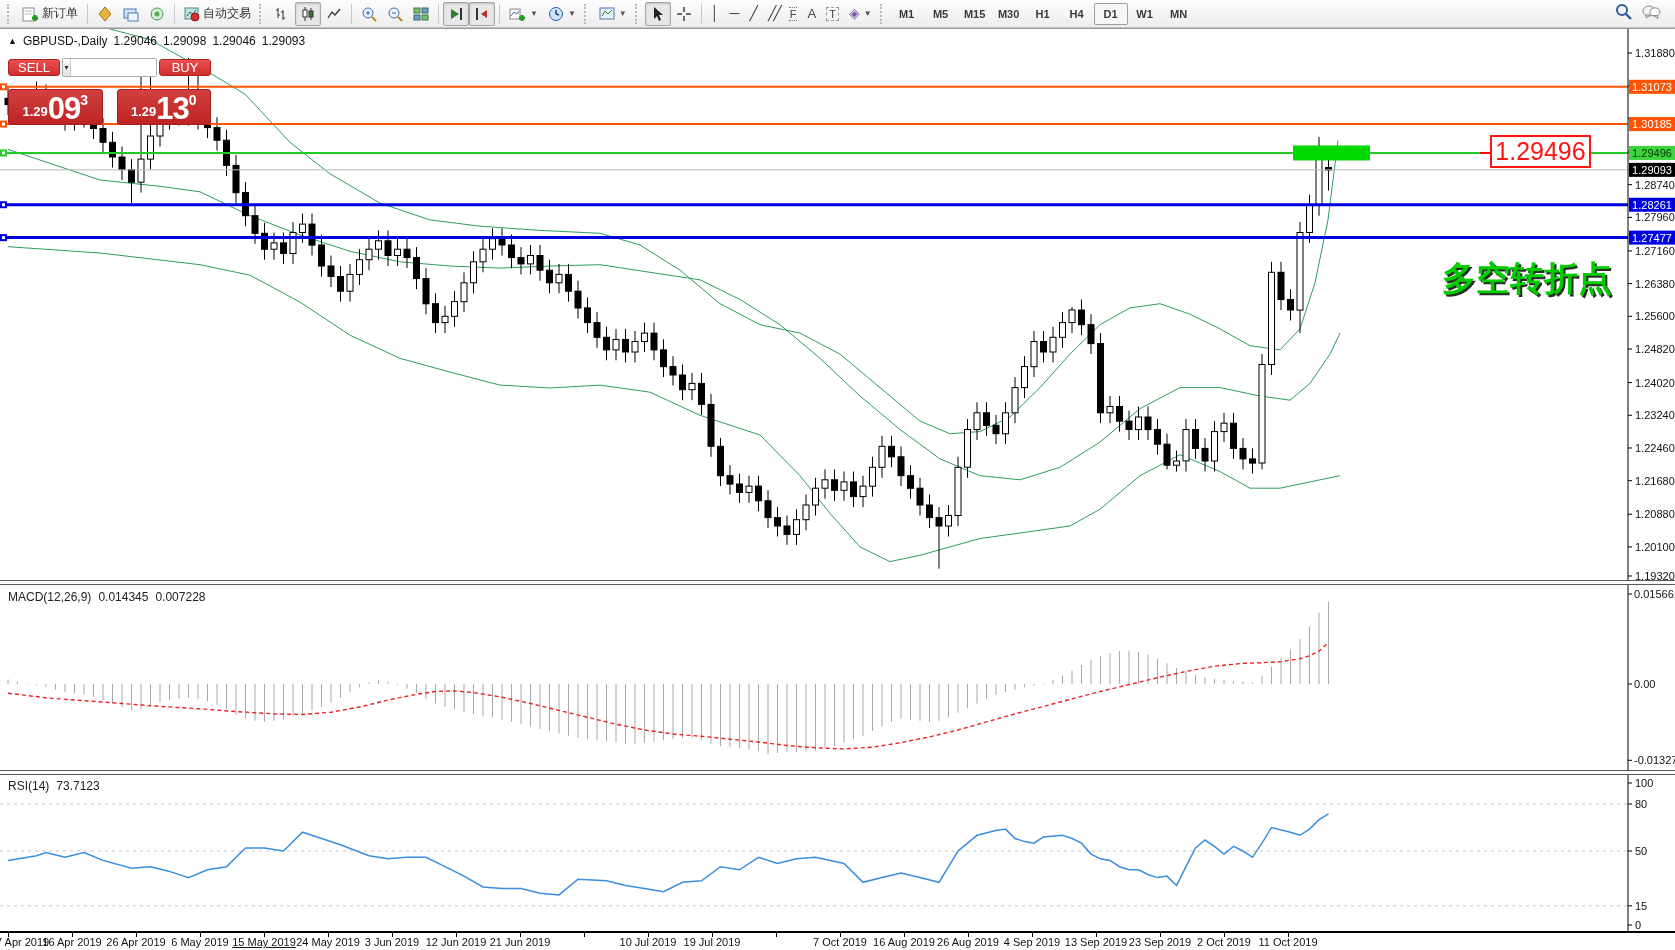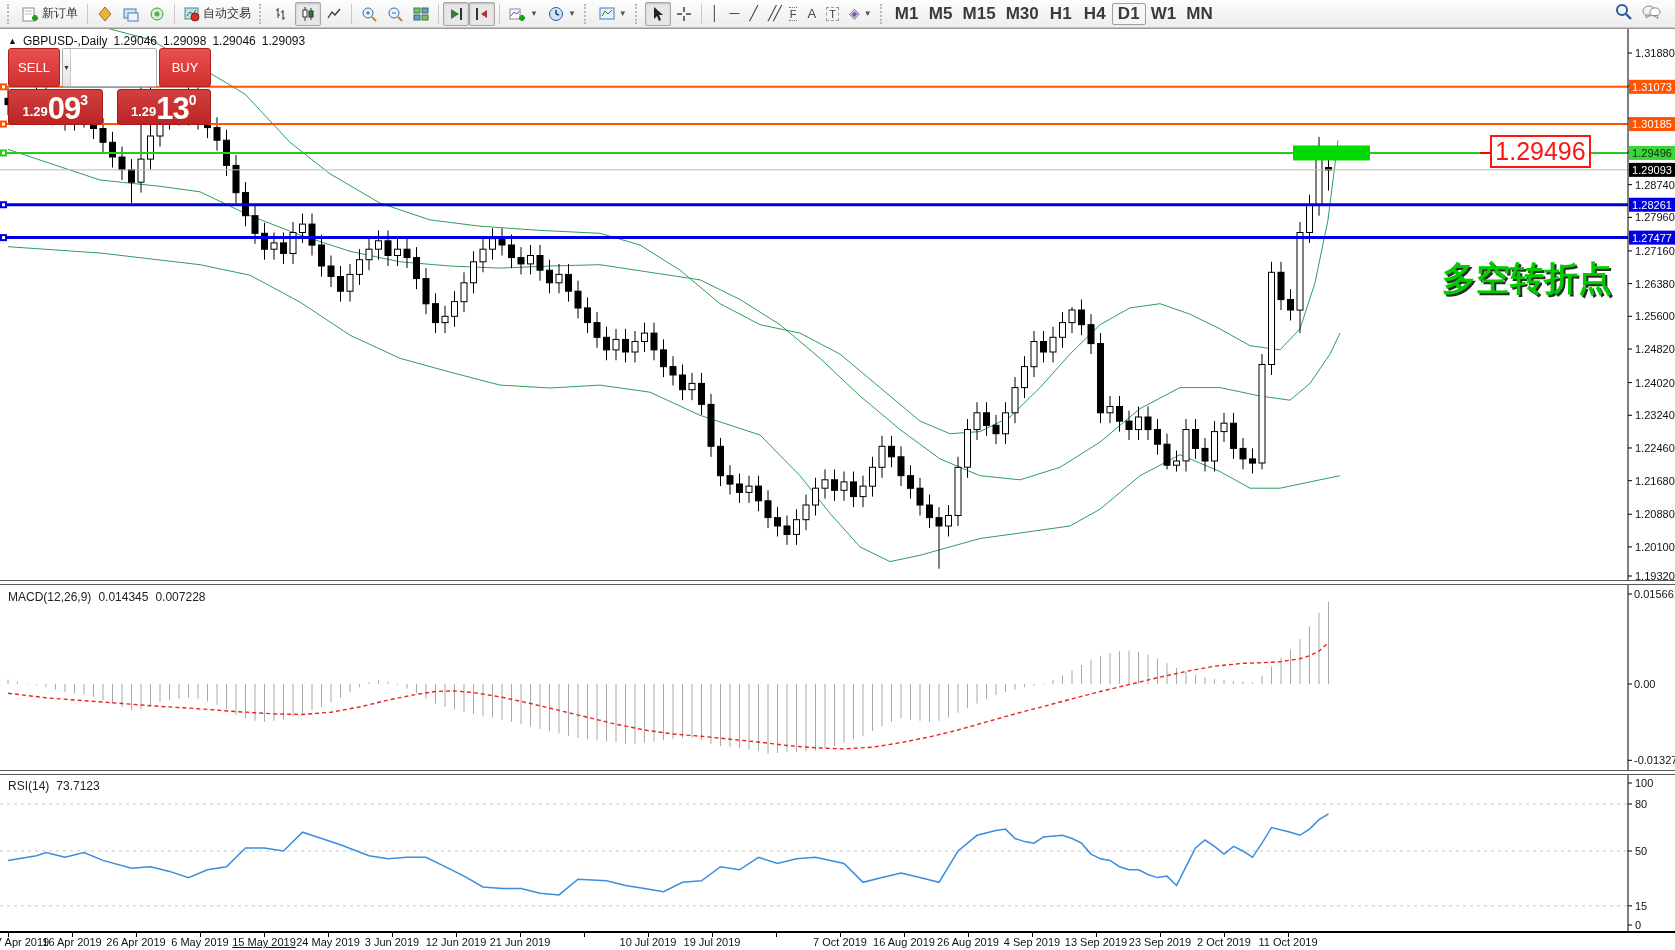--- a/index.html
+++ b/index.html
@@ -8,34 +8,34 @@
   
   .toolbar{position:absolute;left:0;top:0;width:1675px;height:28px;display:flex;align-items:center;
            background:linear-gradient(#fdfdfd,#ededed);border-bottom:1px solid #c3c3c3;padding:0 4px;box-sizing:border-box;}
   .tb-grip{width:5px;height:20px;margin:0 3px;border-left:2px dotted #b9b9b9;}
   .tb-sep{width:1px;height:20px;background:#c9c9c9;margin:0 4px;}
   .tb-btn{height:22px;display:flex;align-items:center;gap:3px;padding:0 4px;border:1px solid transparent;border-radius:2px;color:#333;font-size:12px;cursor:default;}
   .tb-btn.active{background:#e7e7e7;border-color:#a6a6a6;box-shadow:inset 0 1px 2px rgba(0,0,0,.18);}
   .tb-btn .dd{font-size:8px;color:#555;margin-left:1px;}
   .tb-btn svg{display:block;}
   .tf-btn{height:20px;min-width:24px;display:flex;align-items:center;justify-content:center;
-          font-size:17px;font-weight:bold;color:#3a3a3a;padding:0 4px;border:1px solid transparent;border-radius:2px;}
+          font-size:11px;font-weight:bold;color:#3a3a3a;padding:0 4px;border:1px solid transparent;border-radius:2px;}
   .tf-btn.active{background:#f6f6f6;border-color:#9f9f9f;}
   .tb-right{margin-left:auto;display:flex;align-items:center;gap:10px;padding-right:10px;}
   .glyph{font-size:14px;color:#444;line-height:1;}
   
   .chartwin{position:absolute;left:0;top:28px;width:1675px;height:922px;background:#fff;border-top:1px solid #999;}
   .sym-header{position:absolute;left:8px;top:5px;font-size:12px;color:#111;display:flex;gap:6px;align-items:center;z-index:30;}
   .sym-header .mk{font-size:9px;}
   svg.pane{position:absolute;left:0;}
   .panel-label{position:absolute;left:8px;font-size:12px;color:#222;z-index:5;display:flex;gap:7px;}
   .sep{position:absolute;left:0;width:1675px;height:5px;background:#fff;border-top:1px solid #5a5a5a;border-bottom:1px solid #5a5a5a;box-sizing:border-box;z-index:6;}
   
   .trade-panel{position:absolute;left:8px;top:19px;width:203px;z-index:40;font-family:"Liberation Sans",sans-serif;}
-  .tp-row1{display:flex;height:39px;gap:2px;}
+  .tp-row1{display:flex;height:39px;gap:2px;align-items:center;}
   .tp-btn{flex:0 0 50px;background:linear-gradient(#e85050,#d22f2f);color:#fff;font-size:13px;display:flex;align-items:center;justify-content:center;border:1px solid #b02020;border-radius:3px;}
   .vol-wrap{flex:1;display:flex;border:1px solid #adadad;border-radius:2px;overflow:hidden;background:#fff;}
   .vol-btn{width:15px;background:linear-gradient(#fbfbfb,#e4e4e4);border-right:1px solid #c9c9c9;font-size:7px;color:#333;display:flex;align-items:center;justify-content:center;}
   .vol-btn:last-child{border-right:none;border-left:1px solid #c9c9c9;}
   .vol-input{flex:1;border:none;outline:none;font-size:13px;text-align:right;padding-right:8px;color:#000;font-family:inherit;}
   .tp-row2{display:flex;gap:14px;margin-top:2px;height:36px;}
   .quote{flex:1;background:linear-gradient(#d24040,#bc2424);border:1px solid #a31d1d;border-radius:3px;color:#fff;display:flex;align-items:flex-end;justify-content:center;padding-bottom:1px;position:relative;}
   .quote .sm{font-size:13px;font-weight:bold;margin-bottom:4px;}
   .quote .big{font-size:31px;font-weight:700;line-height:.95;letter-spacing:-1px;}
   .quote .sup{font-size:14px;font-weight:bold;align-self:flex-start;margin-top:2px;}

